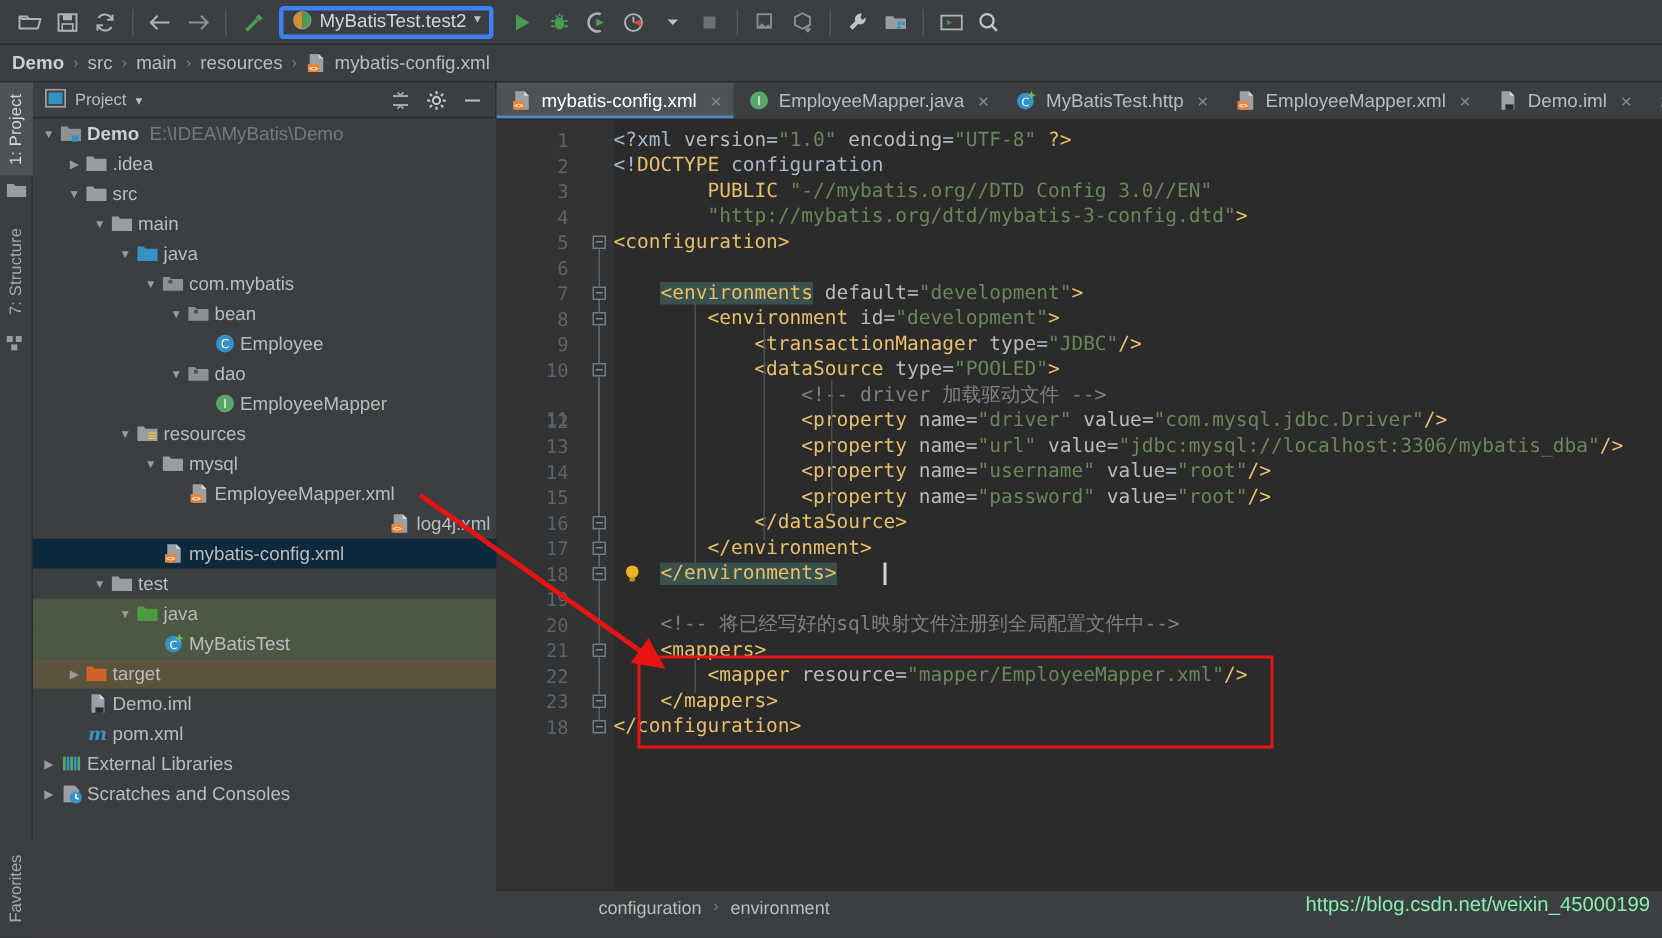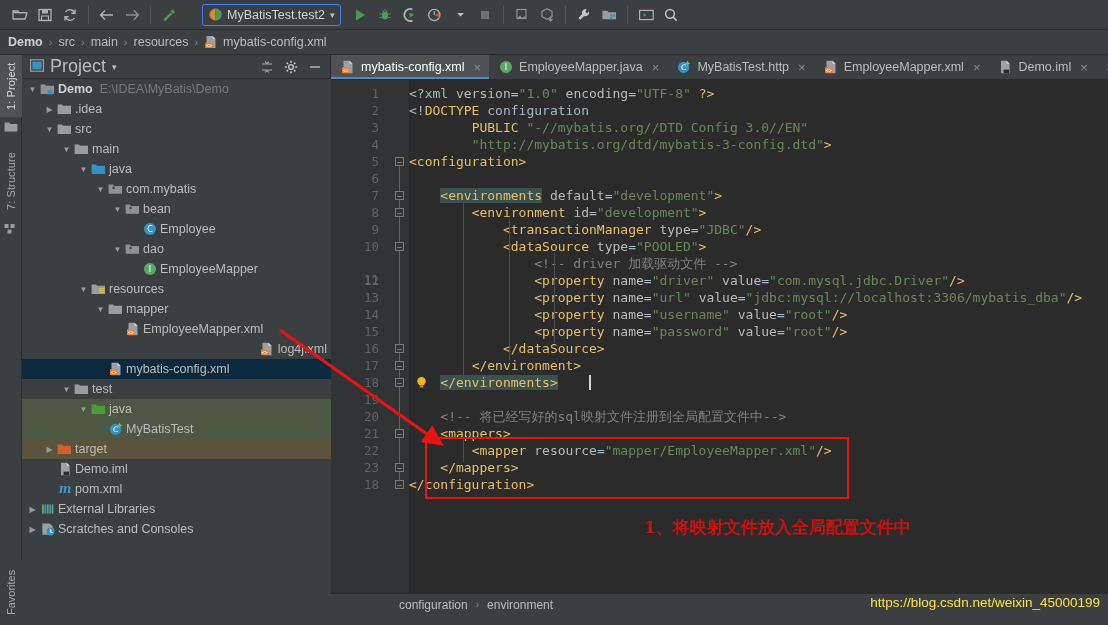--- a/index.html
+++ b/index.html
@@ -25,23 +25,23 @@
     width: 24px; height: 24px;
     display: flex; align-items: center; justify-content: center;
     border-radius: 2px;
   }
   .tb-sep { width: 1px; height: 18px; background: #555859; margin: 0 5px; }
   .tb-icon { display: block; }
 
   
   #run-config {
     height: 22px; min-width: 138px;
-    border: 1px solid #3b82f6; border-radius: 3px;
-    display: flex; align-items: center; gap: 5px;
-    padding: 0 6px 0 6px; margin: 0 6px 0 20px;
+    border: 3px solid #3b82f6; border-radius: 3px;
+    display: flex; align-items: flex-start; gap: 5px;
+    padding: 0 6px 0 6px; margin: 0 6px 0 4px;
     color: #d4d4d4; font-size: 12.5px;
     background: #3c3f41;
   }
   #run-config .caret { margin-left: auto; font-size: 9px; color: #c0c0c0; }
 
   
   #navbar {
     position: absolute; left: 0; top: 30px; width: 1108px; height: 25px;
     background: #3c3f41;
     border-bottom: 1px solid #2b2b2b;
@@ -72,21 +72,21 @@
   
   #project-panel {
     position: absolute; left: 22px; top: 55px; width: 309px; height: 570px;
     background: #3c3f41;
     border-right: 1px solid #2b2b2b;
   }
   #project-header {
     height: 24px; display: flex; align-items: center; gap: 6px;
     padding: 0 6px 0 8px; border-bottom: 1px solid #2b2b2b;
   }
-  #project-header .title { font-size: 18px; color: #bbbbbb; }
+  #project-header .title { font-size: 11px; color: #bbbbbb; }
   #project-header .caret { font-size: 9px; color: #c0c0c0; }
   #project-header .spacer { flex: 1; }
   #project-header .hbtn { width: 18px; height: 18px; display: flex; align-items: center; justify-content: center; }
 
   #tree {
     position: absolute; left: 0; top: 24px; width: 309px; height: 546px;
     background: #3c3f41; overflow: hidden;
     font-size: 12.5px;
   }
   .trow {
@@ -188,21 +188,21 @@
   
   #editor-breadcrumb {
     position: absolute; left: 331px; top: 593px; width: 777px; height: 22px;
     background: #3c3f41; display: flex; align-items: center;
     padding-left: 68px; font-size: 12px; color: #bbbbbb; gap: 8px;
     border-top: 1px solid #2b2b2b;
   }
   #editor-breadcrumb .sep { color: #808080; font-size: 10px; }
   #watermark {
     position: absolute; right: 8px; top: 595px;
-    font-size: 13.5px; color: #fde047;
+    font-size: 13.5px; color: #86efac;
     font-family: "Liberation Sans", sans-serif;
   }
   #status-bottom {
     position: absolute; left: 0; top: 615px; width: 1108px; height: 10px;
     background: #3c3f41;
   }
   #fav-rail {
     position: absolute; left: 0; top: 560px; width: 22px; height: 65px;
     background: #3c3f41;
     writing-mode: vertical-rl; transform: rotate(180deg);
@@ -533,21 +533,21 @@
           </span>
           <span class="lbl">resources</span>
         </div>
         <div class="trow" style="padding-left: 72px;">
           <span class="arrow">▼</span>
           <span class="ico">
             <svg width="15" height="14" viewBox="0 0 15 14">
               <path d="M0.6 2.4h4.4l1 1.4H14v8.2H0.6z" fill="#9a9c9e"></path>
             </svg>
           </span>
-          <span class="lbl">mapper</span>
+          <span class="lbl">mysql</span>
         </div>
         <div class="trow" style="padding-left: 89px;">
           <span class="arrow"></span>
           <span class="ico">
             <svg width="14" height="14" viewBox="0 0 14 14">
               <path d="M2.5 0.8h6l3 3v9.4h-9z" fill="#9aa0a6"></path>
               <path d="M8.5 0.8l3 3h-3z" fill="#d5dade"></path>
               <rect x="1" y="7.4" width="7.6" height="5.6" fill="#e8833a"></rect>
               <text x="4.8" y="12" font-size="5" fill="#ffffff" text-anchor="middle" font-family="DejaVu Sans Mono, monospace">&lt;&gt;</text>
             </svg>
@@ -778,21 +778,20 @@
           <rect x="4.6" y="9.2" width="3.8" height="2.4" rx="0.7" fill="#c98c17"></rect>
         </svg></div>
       <div class="indent-guide" style="left: 132px; top: 122px; height: 175px;"></div>
       <div class="indent-guide" style="left: 178px; top: 139px; height: 141px;"></div>
       <div class="indent-guide" style="left: 223px; top: 173px; height: 90px;"></div>
       <div class="indent-guide" style="left: 132px; top: 360px; height: 22px;"></div>
       <div id="caret" style="left: 257.86px; top: 295px;"></div>
     </div>
 
   <div id="red-box" style="left:425px; top:437px; width:424px; height:62px;"></div>
-  <div id="red-note" style="left:644px; top:516px;">1、将映射文件放入全局配置文件中</div>
   <svg id="arrow-svg">
     <defs>
       <marker id="ah" markerWidth="7" markerHeight="7" refX="5.6" refY="3.2" orient="auto">
         <path d="M0 0 L6.6 3.2 L0 6.4 z" fill="#e81414"></path>
       </marker>
     </defs>
     <line x1="280" y1="330" x2="441" y2="444" stroke="#e81414" stroke-width="3.2" marker-end="url(#ah)"></line>
   </svg>
 
   <div id="editor-breadcrumb">

